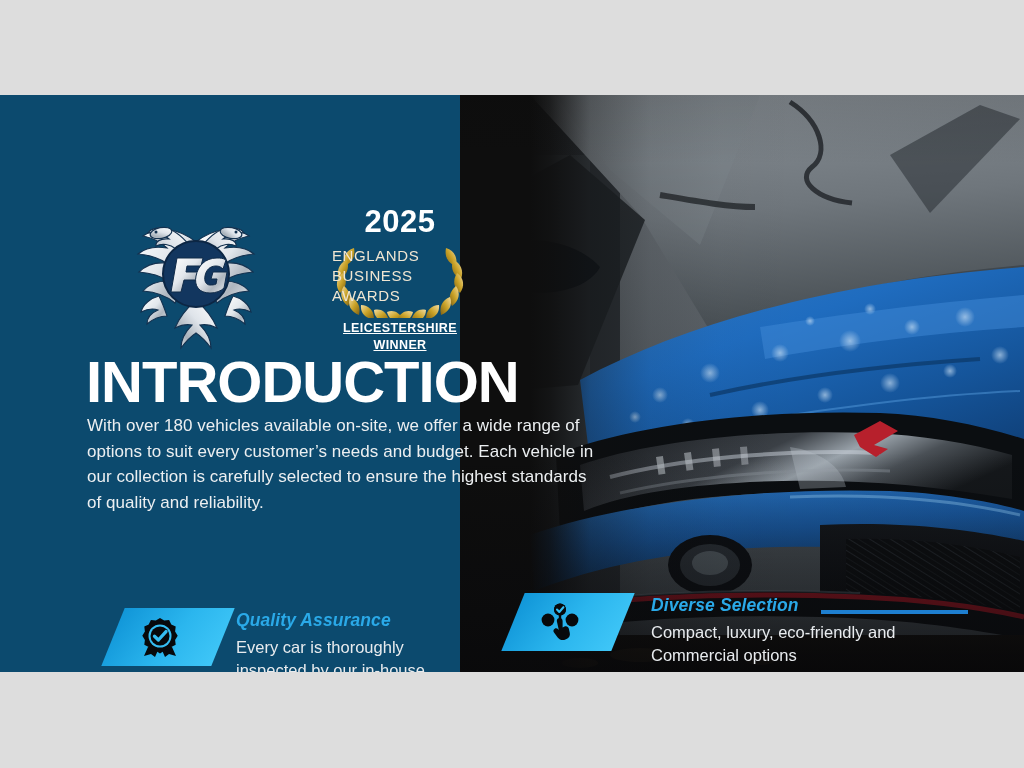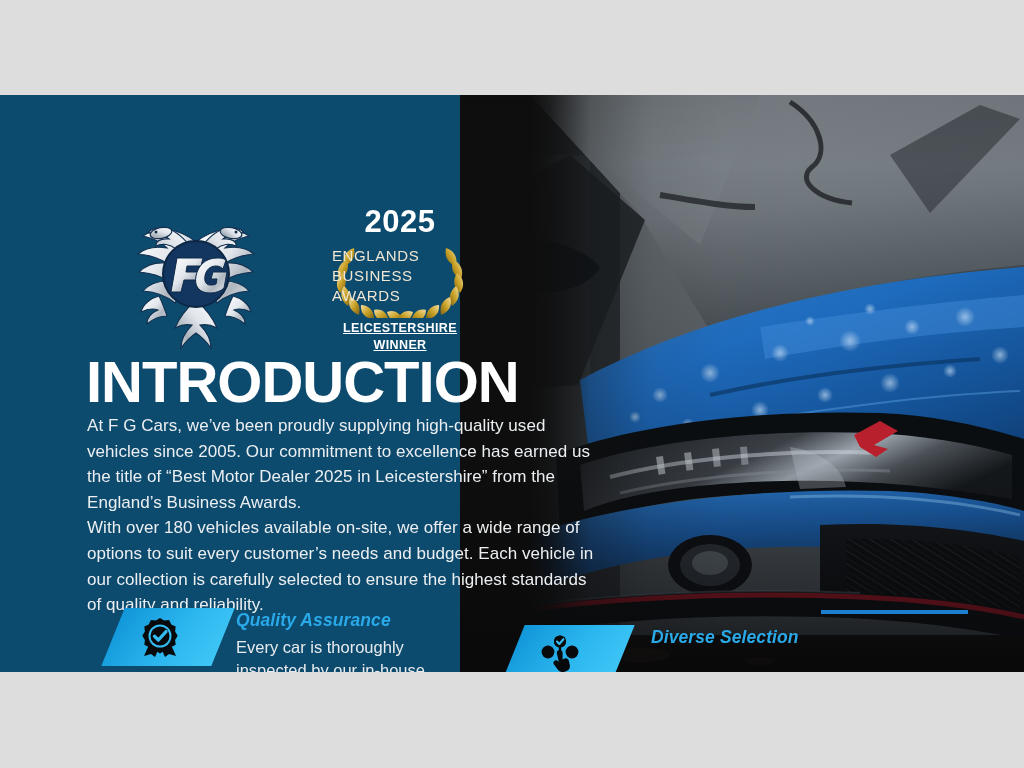--- a/index.html
+++ b/index.html
@@ -188,21 +188,21 @@
     position: absolute;
     color: #e8ebee;
     font-size: 16.5px;
     line-height: 23px;
   }
 
   #feature-quality { left: 113px; top: 513px; width: 340px; height: 100px; }
   #feature-quality .feature-title { left: 123px; top: 2px; }
   #feature-quality .feature-text  { left: 123px; top: 28px; width: 220px; }
 
-  #feature-diverse { left: 513px; top: 530px; width: 420px; height: 80px; }
+  #feature-diverse { left: 513px; top: 498px; width: 420px; height: 80px; }
   #feature-diverse .feature-title { left: 138px; top: 2px; }
   #feature-diverse .feature-text  { left: 138px; top: 28px; width: 290px; }
 
   
   .accent-line {
     position: absolute;
     left: 821px;
     top: 515px;
     width: 147px;
     height: 4px;
@@ -439,21 +439,20 @@
       </div>
       <div class="award-foot">
         <div>LEICESTERSHIRE</div>
         <div>WINNER</div>
       </div>
     </div>
 
     <div class="headline">INTRODUCTION</div>
 
     <div class="body-copy">
-      <p>At F G Cars, we’ve been proudly supplying high-quality used vehicles since 2005. Our commitment to excellence has earned us the title of “Best Motor Dealer 2025 in Leicestershire” from the England’s Business Awards.</p>
       <p>With over 180 vehicles available on-site, we offer a wide range of options to suit every customer’s needs and budget. Each vehicle in our collection is carefully selected to ensure the highest standards of quality and reliability.</p>
     </div>
 
     <div class="feature" id="feature-quality">
       <div class="feature-badge">
         <div class="para"></div>
         <div class="glyph">
           <svg viewBox="0 0 40 40" width="40" height="40" aria-hidden="true">
             <g fill="#07090b">
               <path d="M8 30 L4 39 L11 37 L15 40 L19 31 Z"></path>
@@ -481,18 +480,19 @@
               <circle cx="20" cy="7.5" r="6"></circle>
               <path d="M20 13 L20 21" stroke="#07090b" stroke-width="2.4"></path>
               <path d="M16.8 19 c0-1.6 1.3-2.9 2.9-2.9 1.6 0 2.9 1.3 2.9 2.9 l0 6.4 1.9-.9 c1.9-.9 3.9 .2 4.3 2 l1 4.6 c.5 2.4-.6 4.7-2.8 5.7 l-1.6 .7 c-2.7 1.2-5.9 .4-7.7-2 l-3.7-4.9 c-1-1.3-.7-3.1 .7-3.9 1.1-.7 2.5-.5 3.4 .5 l.7 .8 Z"></path>
             </g>
             <circle cx="20" cy="7.5" r="6" fill="#07090b"></circle>
             <path d="M17 7.6 L19.3 10 L23.4 5.2" stroke="#35bdf2" stroke-width="2.1" fill="none" stroke-linecap="round" stroke-linejoin="round"></path>
           </svg>
         </div>
       </div>
       <div class="feature-title">Diverse Selection</div>
+      <div class="feature-text">Compact, luxury, eco-friendly and Commercial options</div>
     </div>
 
     <div class="accent-line"></div>
 
   </div>
 </div>
 
 </body></html>

